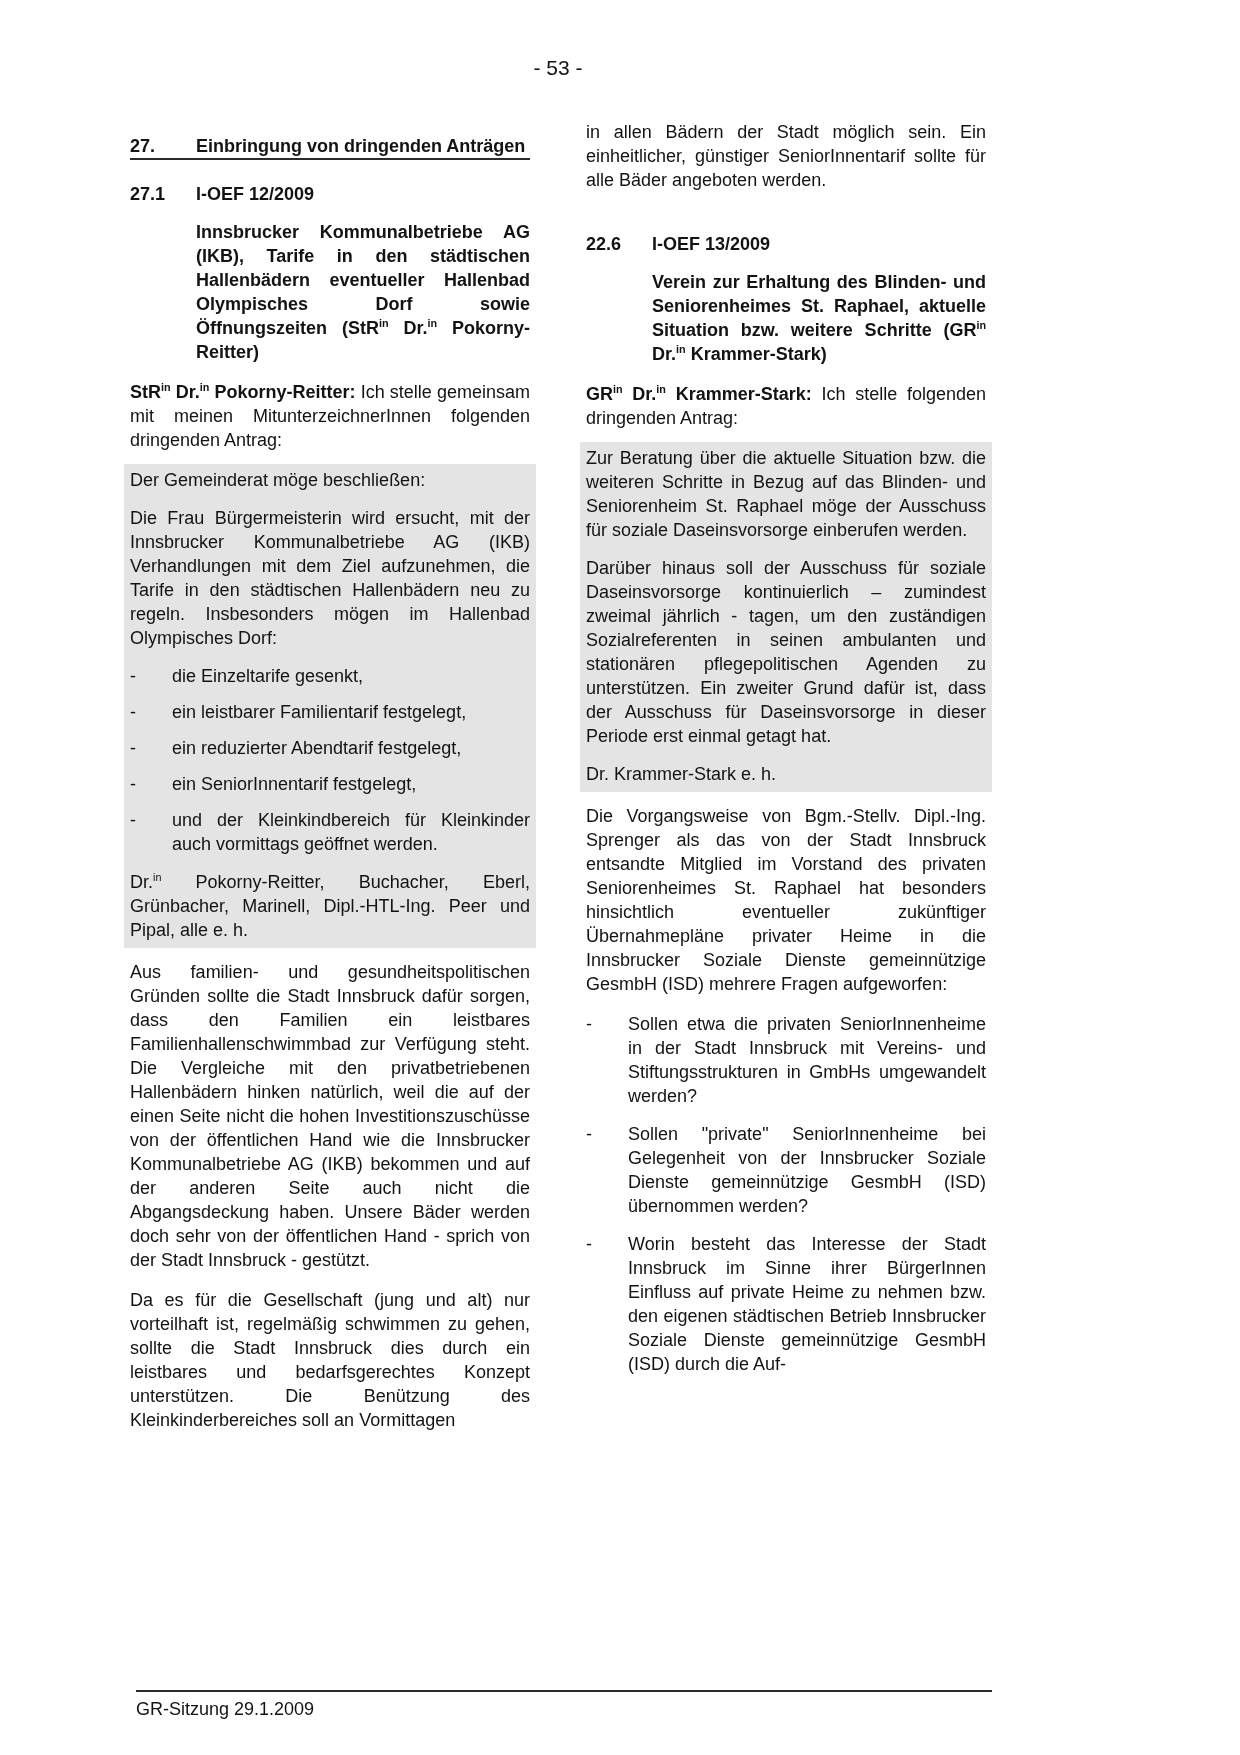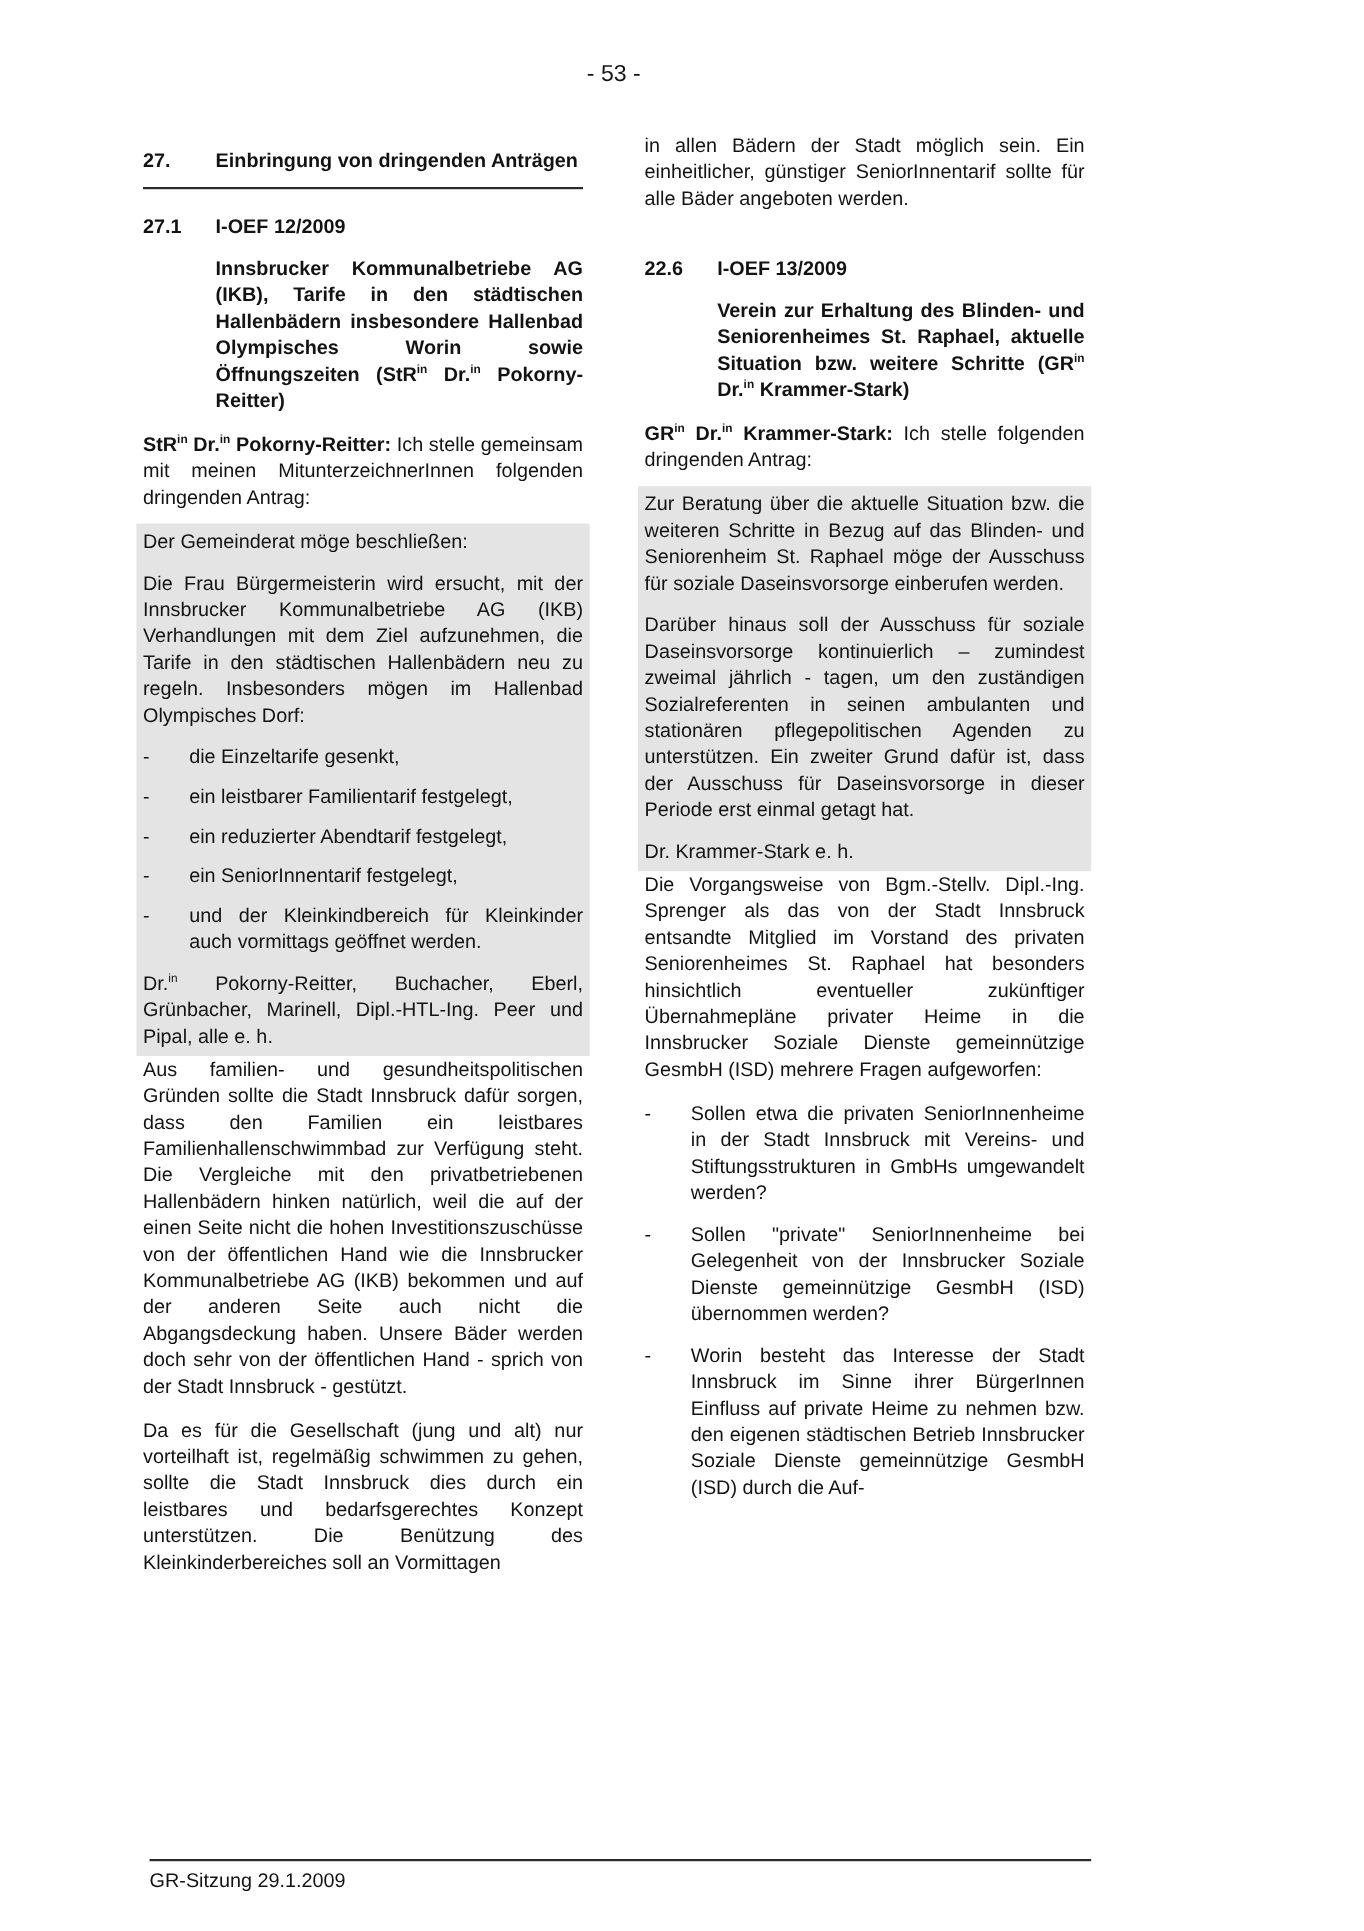--- a/index.html
+++ b/index.html
@@ -32,42 +32,42 @@
     align-items: flex-start;
   }
   .col { width: 400px; font-size: 18px; line-height: 24px; }
   .col-left .sec-heading { margin-top: 14px; }
 
   p, .para { text-align: justify; hyphens: auto; }
 
   .sec-heading {
     display: flex;
     font-weight: bold;
-    padding-bottom: 12px;
+    padding-bottom: 0;
     border-bottom: 2px solid #2a2a2a;
     margin-bottom: 22px;
   }
   .item-heading {
     display: flex;
     font-weight: bold;
     margin-bottom: 14px;
   }
   .num { width: 66px; flex: none; }
   .ttl { flex: 1; }
 
   .subject {
     margin-left: 66px;
     font-weight: bold;
     margin-bottom: 16px;
   }
   .intro { margin-bottom: 12px; }
 
   .shaded {
     background: #e4e4e4;
-    margin: 0 -6px 0 -6px;
+    margin: 0 -6px 12px -6px;
     padding: 4px 6px 6px 6px;
   }
   .shaded .inner-para { margin-bottom: 14px; }
   .shaded .inner-para:last-child { margin-bottom: 0; }
 
   .dash-item {
     display: flex;
     margin-bottom: 12px;
   }
   .dash-item:last-child { margin-bottom: 0; }
@@ -109,21 +109,21 @@
       <div class="sec-heading">
         <span class="num">27.</span>
         <span class="ttl">Einbringung von dringenden Anträgen</span>
       </div>
 
       <div class="item-heading">
         <span class="num">27.1</span>
         <span class="ttl">I-OEF 12/2009</span>
       </div>
 
-      <p class="subject"><span class="b">Innsbrucker Kommunalbetriebe AG (IKB), Tarife in den städtischen Hallenbädern insbesondere Hallenbad Olympisches Worin sowie Öffnungszeiten (StR</span><sup class="b">in</sup><span class="b"> Dr.</span><sup class="b">in</sup><span class="b"> Pokorny-Reitter)</span></p>
+      <p class="subject"><span class="b">Innsbrucker Kommunalbetriebe AG (IKB), Tarife in den städtischen Hallenbädern eventueller Hallenbad Olympisches Dorf sowie Öffnungszeiten (StR</span><sup class="b">in</sup><span class="b"> Dr.</span><sup class="b">in</sup><span class="b"> Pokorny-Reitter)</span></p>
 
       <p class="intro"><span class="b">StR</span><sup class="b">in</sup><span class="b"> Dr.</span><sup class="b">in</sup><span class="b"> Pokorny-Reitter:</span><span> Ich stelle gemeinsam mit meinen MitunterzeichnerInnen folgenden dringenden Antrag:</span></p>
 
       <div class="shaded">
         <p class="inner-para">Der Gemeinderat möge beschließen:</p>
         <p class="inner-para">Die Frau Bürgermeisterin wird ersucht, mit der Innsbrucker Kommunalbetriebe AG (IKB) Verhandlungen mit dem Ziel aufzunehmen, die Tarife in den städtischen Hallenbädern neu zu regeln. Insbesonders mögen im Hallenbad Olympisches Dorf:</p>
         <div class="inner-para">
           <div class="dash-item">
             <span class="dash">-</span>
             <span class="txt">die Einzeltarife gesenkt,</span>

